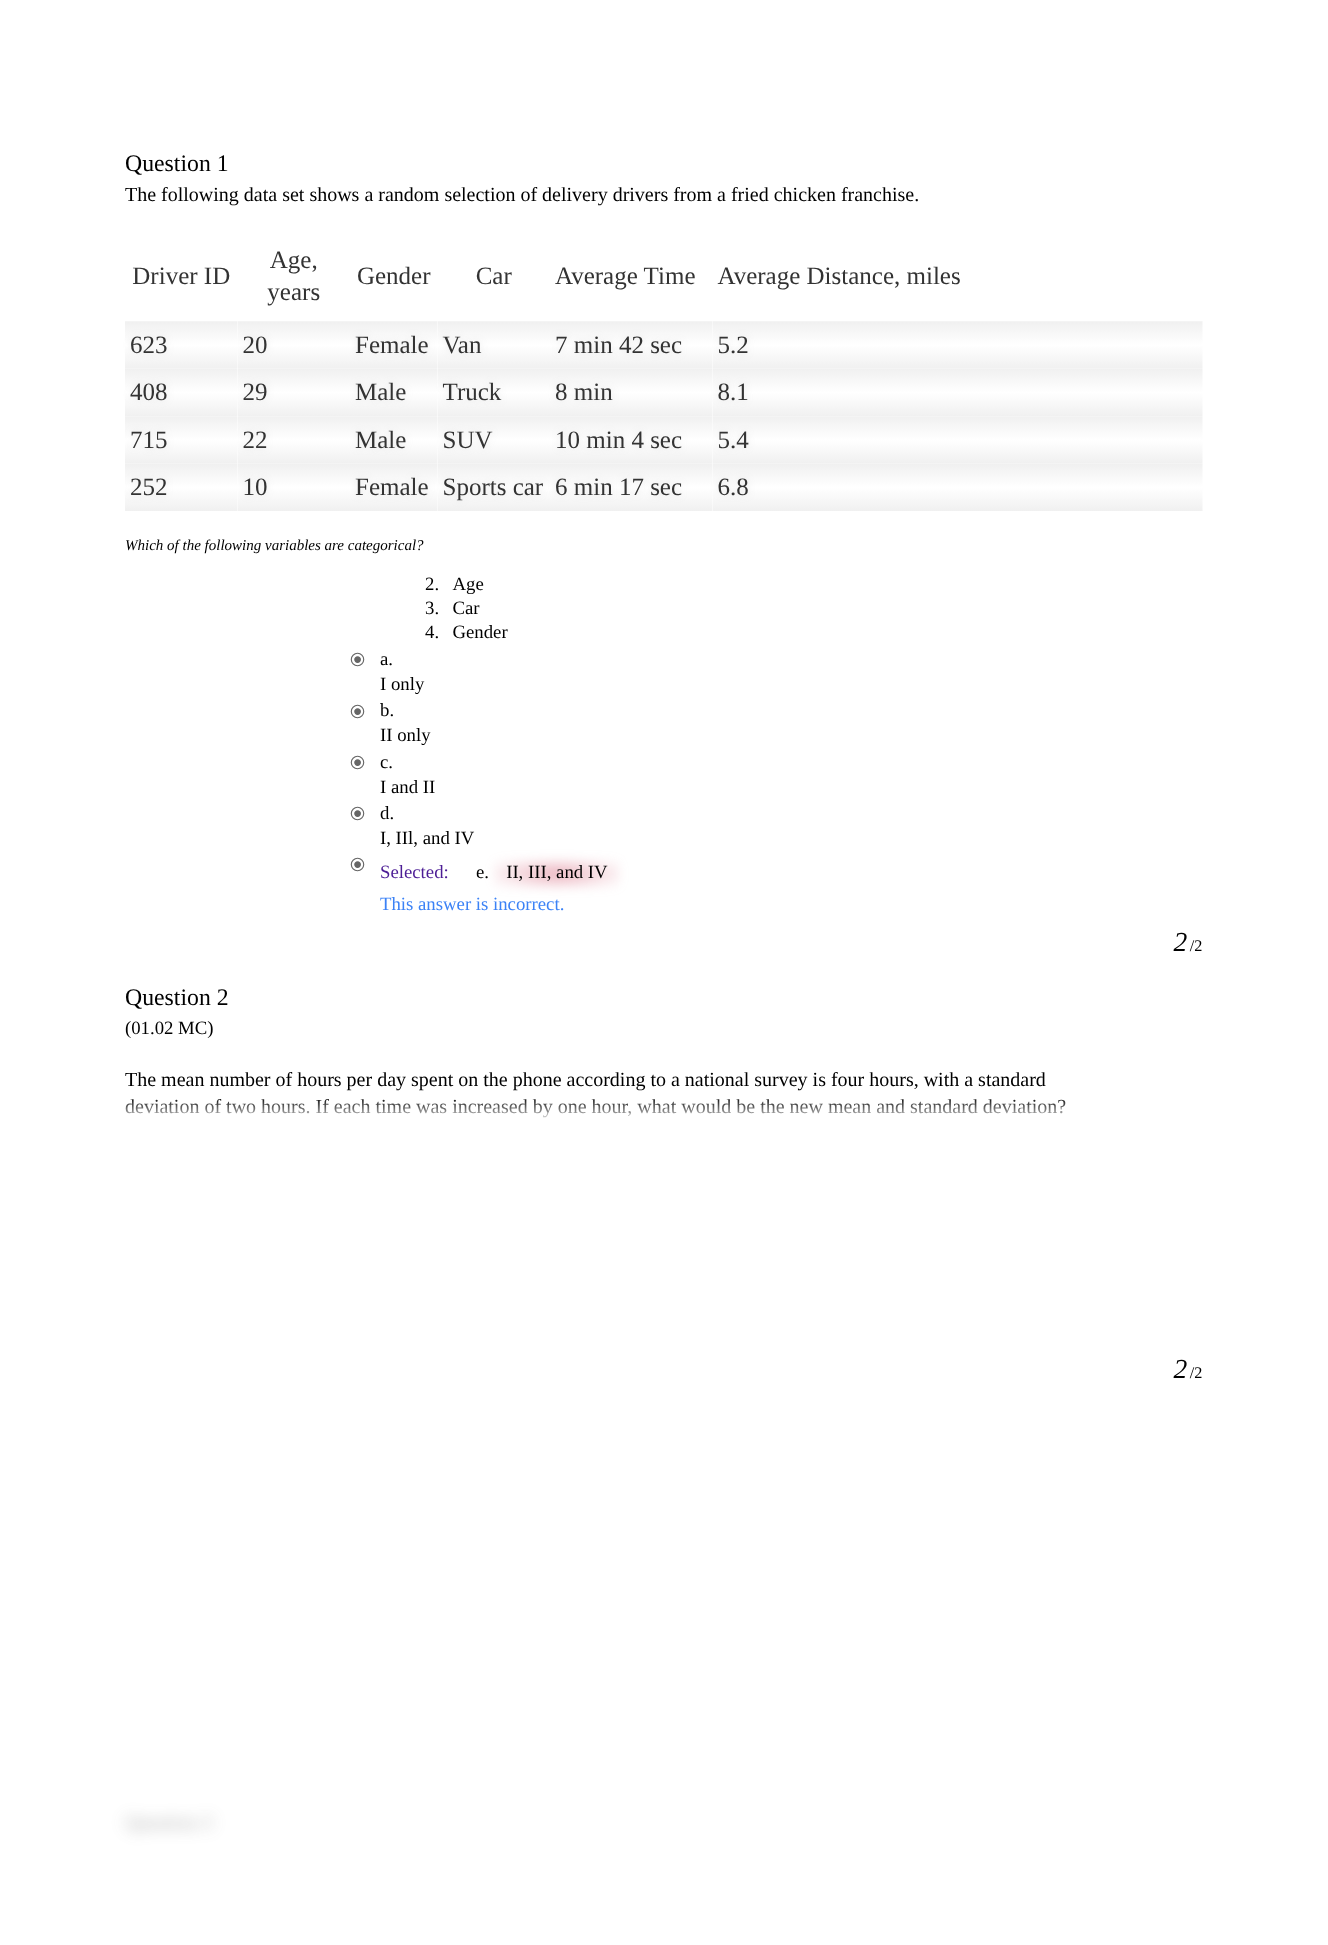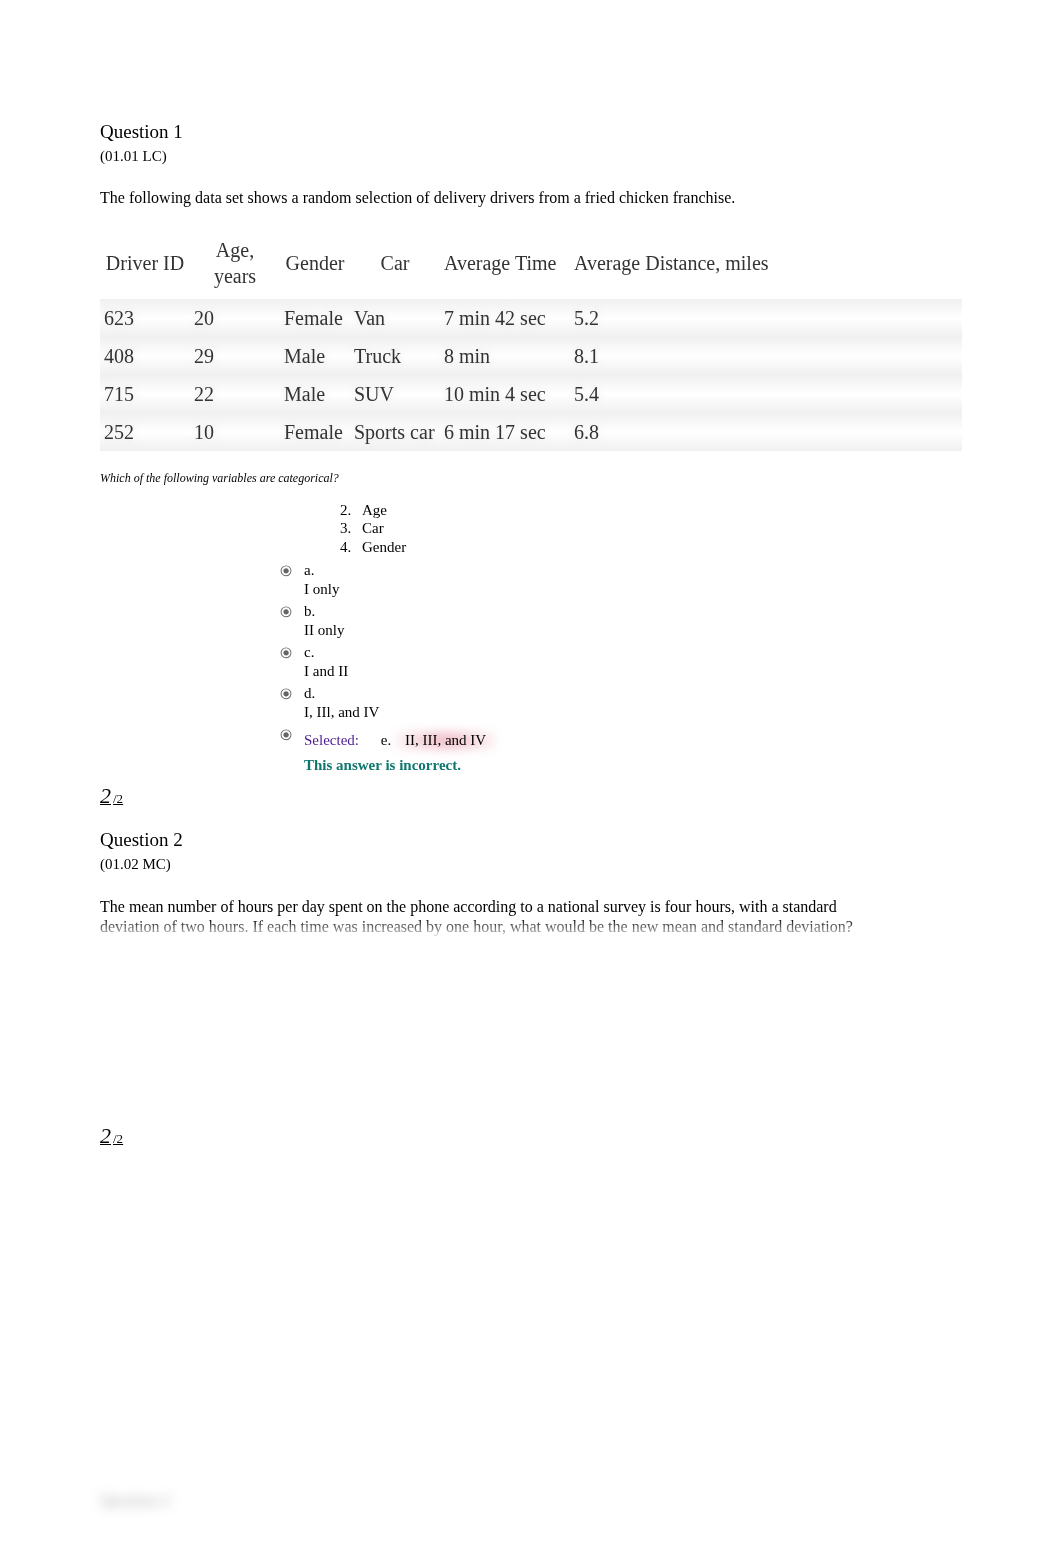--- a/index.html
+++ b/index.html
@@ -61,22 +61,22 @@
       margin-top: 4px;
     }
     .selected-answer-wrap::before {
       content: "";
       position: absolute;
       inset: 0;
       background: radial-gradient(ellipse at center, rgba(220,120,140,0.55) 0%, rgba(220,120,140,0.1) 70%, rgba(220,120,140,0) 100%);
       filter: blur(4px);
       z-index: -1;
     }
-    .feedback { color: #0f766e; font-size: 15px; margin-top: 4px; font-weight: bold; }
-    .score-line { text-align: left; margin: 6px 0 14px 0; font-size: 16px; text-decoration: underline; }
+    .feedback { color: #3b82f6; font-size: 15px; margin-top: 4px; }
+    .score-line { text-align: right; margin: 6px 0 14px 0; font-size: 16px; }
     .score-big { font-family: "Brush Script MT","Comic Sans MS",cursive; font-size: 22px; font-style: italic; margin-right: 2px; }
     .score-small { font-size: 13px; }
     .q2 .q-title { margin-top: 18px; }
     .q2-body { font-size: 16px; max-width: 790px; }
     .fade-bottom {
       position: relative;
       height: 28px;
       margin-top: -20px;
       background: linear-gradient(to bottom, rgba(255,255,255,0), #ffffff 80%);
     }
@@ -86,21 +86,20 @@
       opacity: 0.5;
       font-size: 16px;
       color: #555;
     }
   </style>
 </head>
 <body>
 
 <section>
   <div class="q-title">Question 1</div>
-  <div class="q-code">(01.01 LC)</div>
   <div class="q-intro">The following data set shows a random selection of delivery drivers from a fried chicken franchise.</div>
 
   <table>
     <thead>
       <tr>
         <th style="width:90px;">Driver ID</th>
         <th style="width:90px;">Age, years</th>
         <th style="width:70px;">Gender</th>
         <th style="width:90px;">Car</th>
         <th style="width:130px;">Average Time</th>

